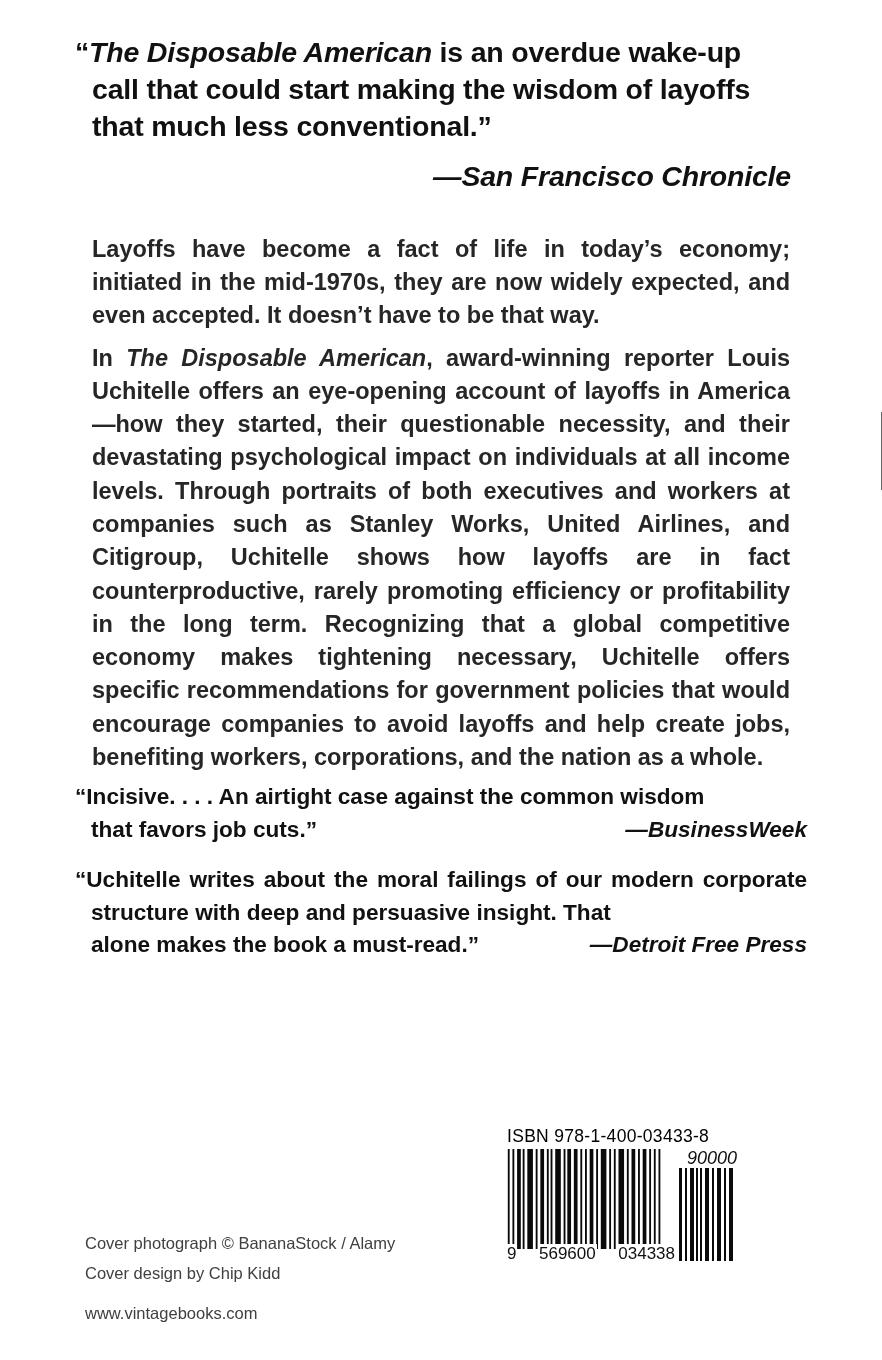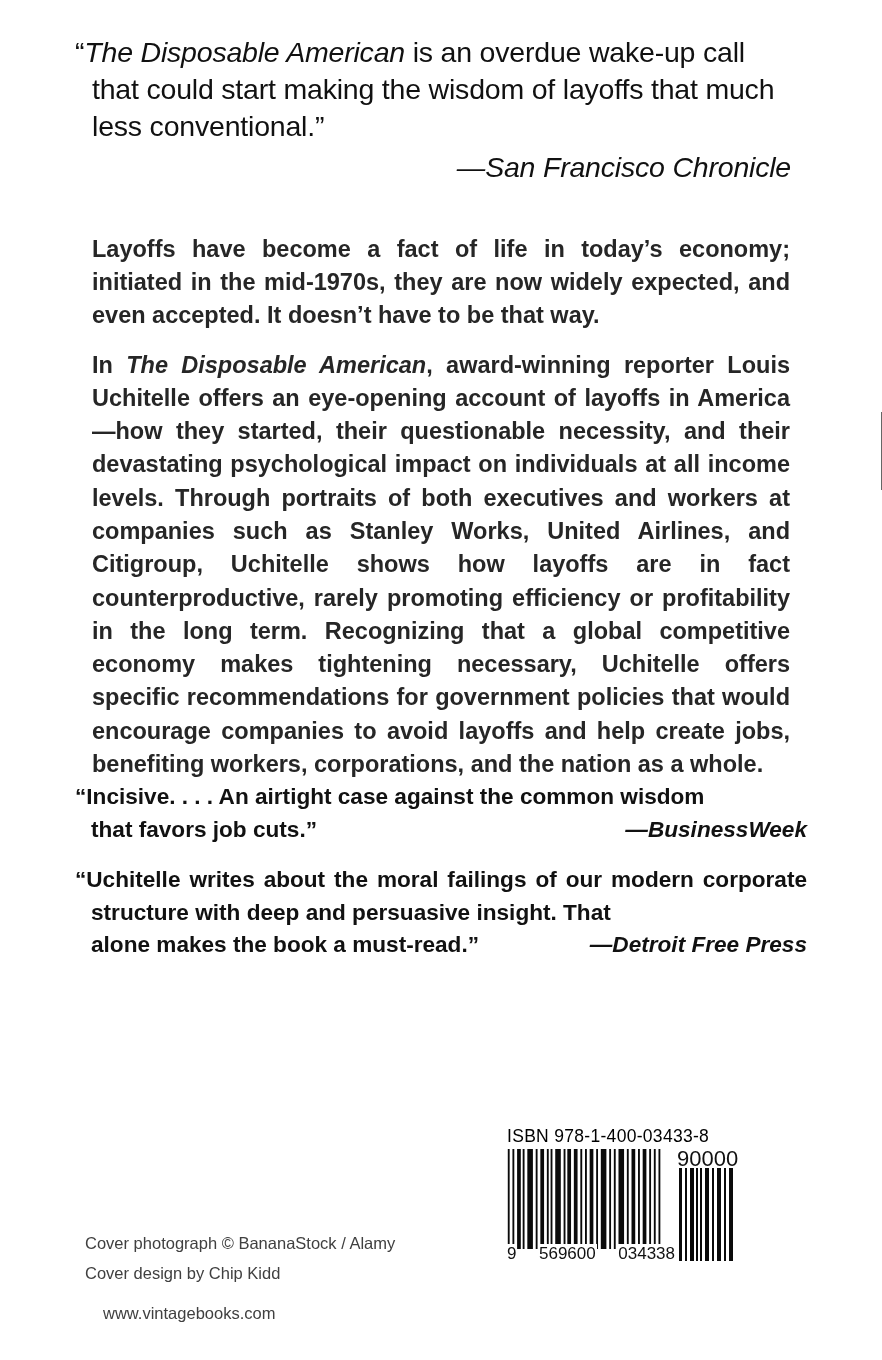--- a/index.html
+++ b/index.html
@@ -22,55 +22,55 @@
     inset: 0;
     background: #ffffff;
   }
 
   
   .pullquote {
     position: absolute;
     left: 75px;
     top: 34px;
     width: 716px;
-    font-weight: normal;
+    font-weight: bold;
     font-size: 28.5px;
     line-height: 37px;
     letter-spacing: -0.2px;
     color: #111111;
   }
   .pullquote .q-body {
     display: block;
     text-indent: -17px;
     padding-left: 17px;
   }
   .pullquote em {
     font-style: italic;
   }
   .pullquote .attrib {
     display: block;
     text-align: right;
     font-style: italic;
-    margin-top: 4px;
+    margin-top: 13px;
   }
 
   
   .body-copy {
     position: absolute;
     left: 92px;
     width: 698px;
     font-size: 23.5px;
     line-height: 33.3px;
     text-align: justify;
     color: #262626;
     font-weight: 700;
   }
   .body-copy em { font-style: italic; }
   .para-1 { top: 209px; }
-  .para-2 { top: 325px; }
+  .para-2 { top: 318px; }
 
   
   .blurb {
     position: absolute;
     left: 75px;
     width: 716px;
     font-weight: bold;
     font-size: 22.6px;
     line-height: 32.6px;
     color: #111111;
@@ -132,26 +132,27 @@
     left: 0; top: 0;
     width: 100%;
     height: 100%;
   }
   .supp-wrap {
     position: relative;
     margin-left: 12px;
     width: 60px;
   }
   .supp-label {
-    font-size: 22px;
+    font-size: 18px;
     text-align: right;
     line-height: 19px;
     color: #111111;
     margin-bottom: 0;
     white-space: nowrap;
+    font-style: italic;
   }
   .supp-bars {
     height: 93px;
     width: 60px;
   }
   .ean-digits {
     position: absolute;
     left: 0;
     bottom: -1px;
     width: 172px;
@@ -168,21 +169,21 @@
   
   .credits {
     position: absolute;
     left: 85px;
     top: 1228px;
     font-size: 16.5px;
     line-height: 30px;
     color: #404040;
   }
   .credits .line { display: block; }
-  .credits .url { margin-top: 10px; display: block; margin-left: 18px; }
+  .credits .url { margin-top: 10px; display: block; }
 </style>
 </head>
 <body>
 
 <div class="cover">
 
   <div class="pullquote">
     <span class="q-body"><span>“</span><em>The Disposable American</em><span> is an overdue wake-up call that could start making the wisdom of layoffs that much less conventional.”</span></span>
     <span class="attrib">—San Francisco Chronicle</span>
   </div>

